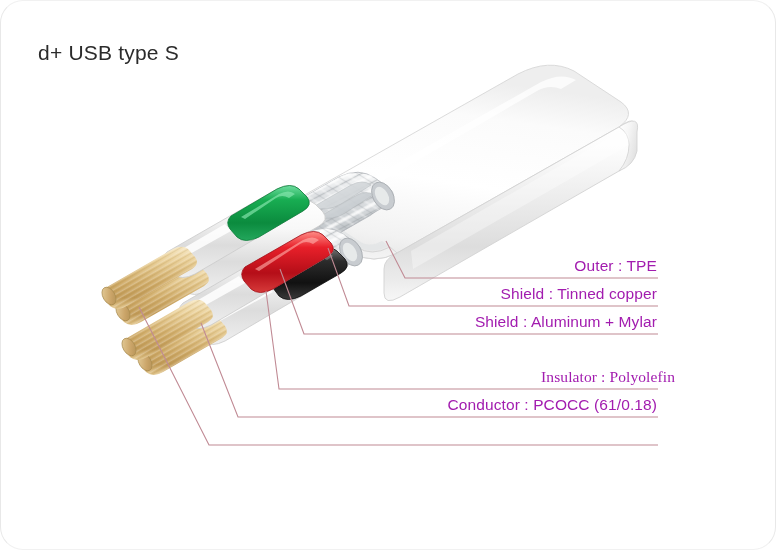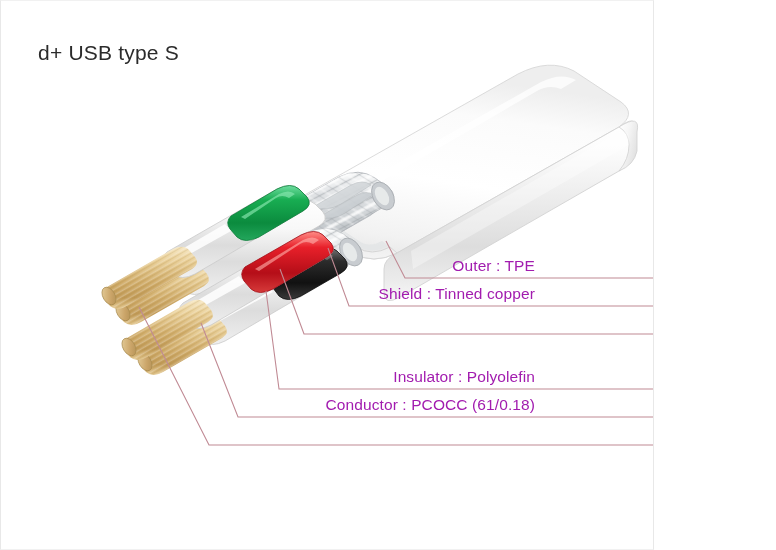--- a/index.html
+++ b/index.html
@@ -3,28 +3,29 @@
 <meta charset="utf-8">
 <title>d+ USB type S</title>
 <style>
   html,body{margin:0;padding:0;background:#ffffff;}
   body{
     width:776px;height:550px;overflow:hidden;position:relative;
     font-family:"Liberation Sans","DejaVu Sans",sans-serif;
     background:#ffffff;
   }
   #page{
-    position:absolute;left:0;top:0;width:654px;height:550px;
+    position:absolute;left:0;top:0;width:776px;height:550px;
     background:#ffffff;
     box-sizing:border-box;
     border-left:1px solid #e8e8e8;
     border-right:1px solid #e8e8e8;
     border-top:1px solid #f1f1f1;
     border-bottom:1px solid #f1f1f1;
     overflow:hidden;
+    border-radius:23px;
   }
   #title{
     position:absolute;left:37px;top:40px;
     font-size:21px;
     letter-spacing:0.2px;
     color:#2b2b2b;
     font-weight:400;
     white-space:nowrap;
     font-family:"Liberation Sans","DejaVu Sans",sans-serif;
   }
@@ -34,21 +35,21 @@
     text-align:right;
     font-size:15.5px;
     color:#a21caf;
     white-space:nowrap;
     letter-spacing:0.1px;
     font-family:"Liberation Sans","DejaVu Sans",sans-serif;
   }
   .lbl-outer   {right:118px;top:256px;}
   .lbl-shield1 {right:118px;top:284px;}
   .lbl-shield2 {right:118px;top:312px;}
-  .lbl-ins     {right:118px;top:367px;}
+  .lbl-ins     {right:100px;top:367px;font-family:Liberation Serif, serif;}
   .lbl-cond1   {right:118px;top:395px;}
   .lbl-cond2   {right:118px;top:423px;}
 </style>
 </head>
 <body>
 
 <div id="page">
 
   <div id="title">d+ USB type S</div>
 
@@ -384,19 +385,20 @@
       <path d="M 200 322 L 237 416 L 657 416"></path>
 
       <path d="M 138 306 L 208 444 L 657 444"></path>
     </g>
   </svg>
 
   <div class="lbl lbl-outer">Outer : TPE</div>
 
   <div class="lbl lbl-shield1">Shield : Tinned copper</div>
 
+  <div class="lbl lbl-shield2">Shield : Aluminum + Mylar</div>
 
   <div class="lbl lbl-ins">Insulator : Polyolefin</div>
 
   <div class="lbl lbl-cond1">Conductor : PCOCC  (61/0.18)</div>
 
 
 </div>
 
 </body></html>

